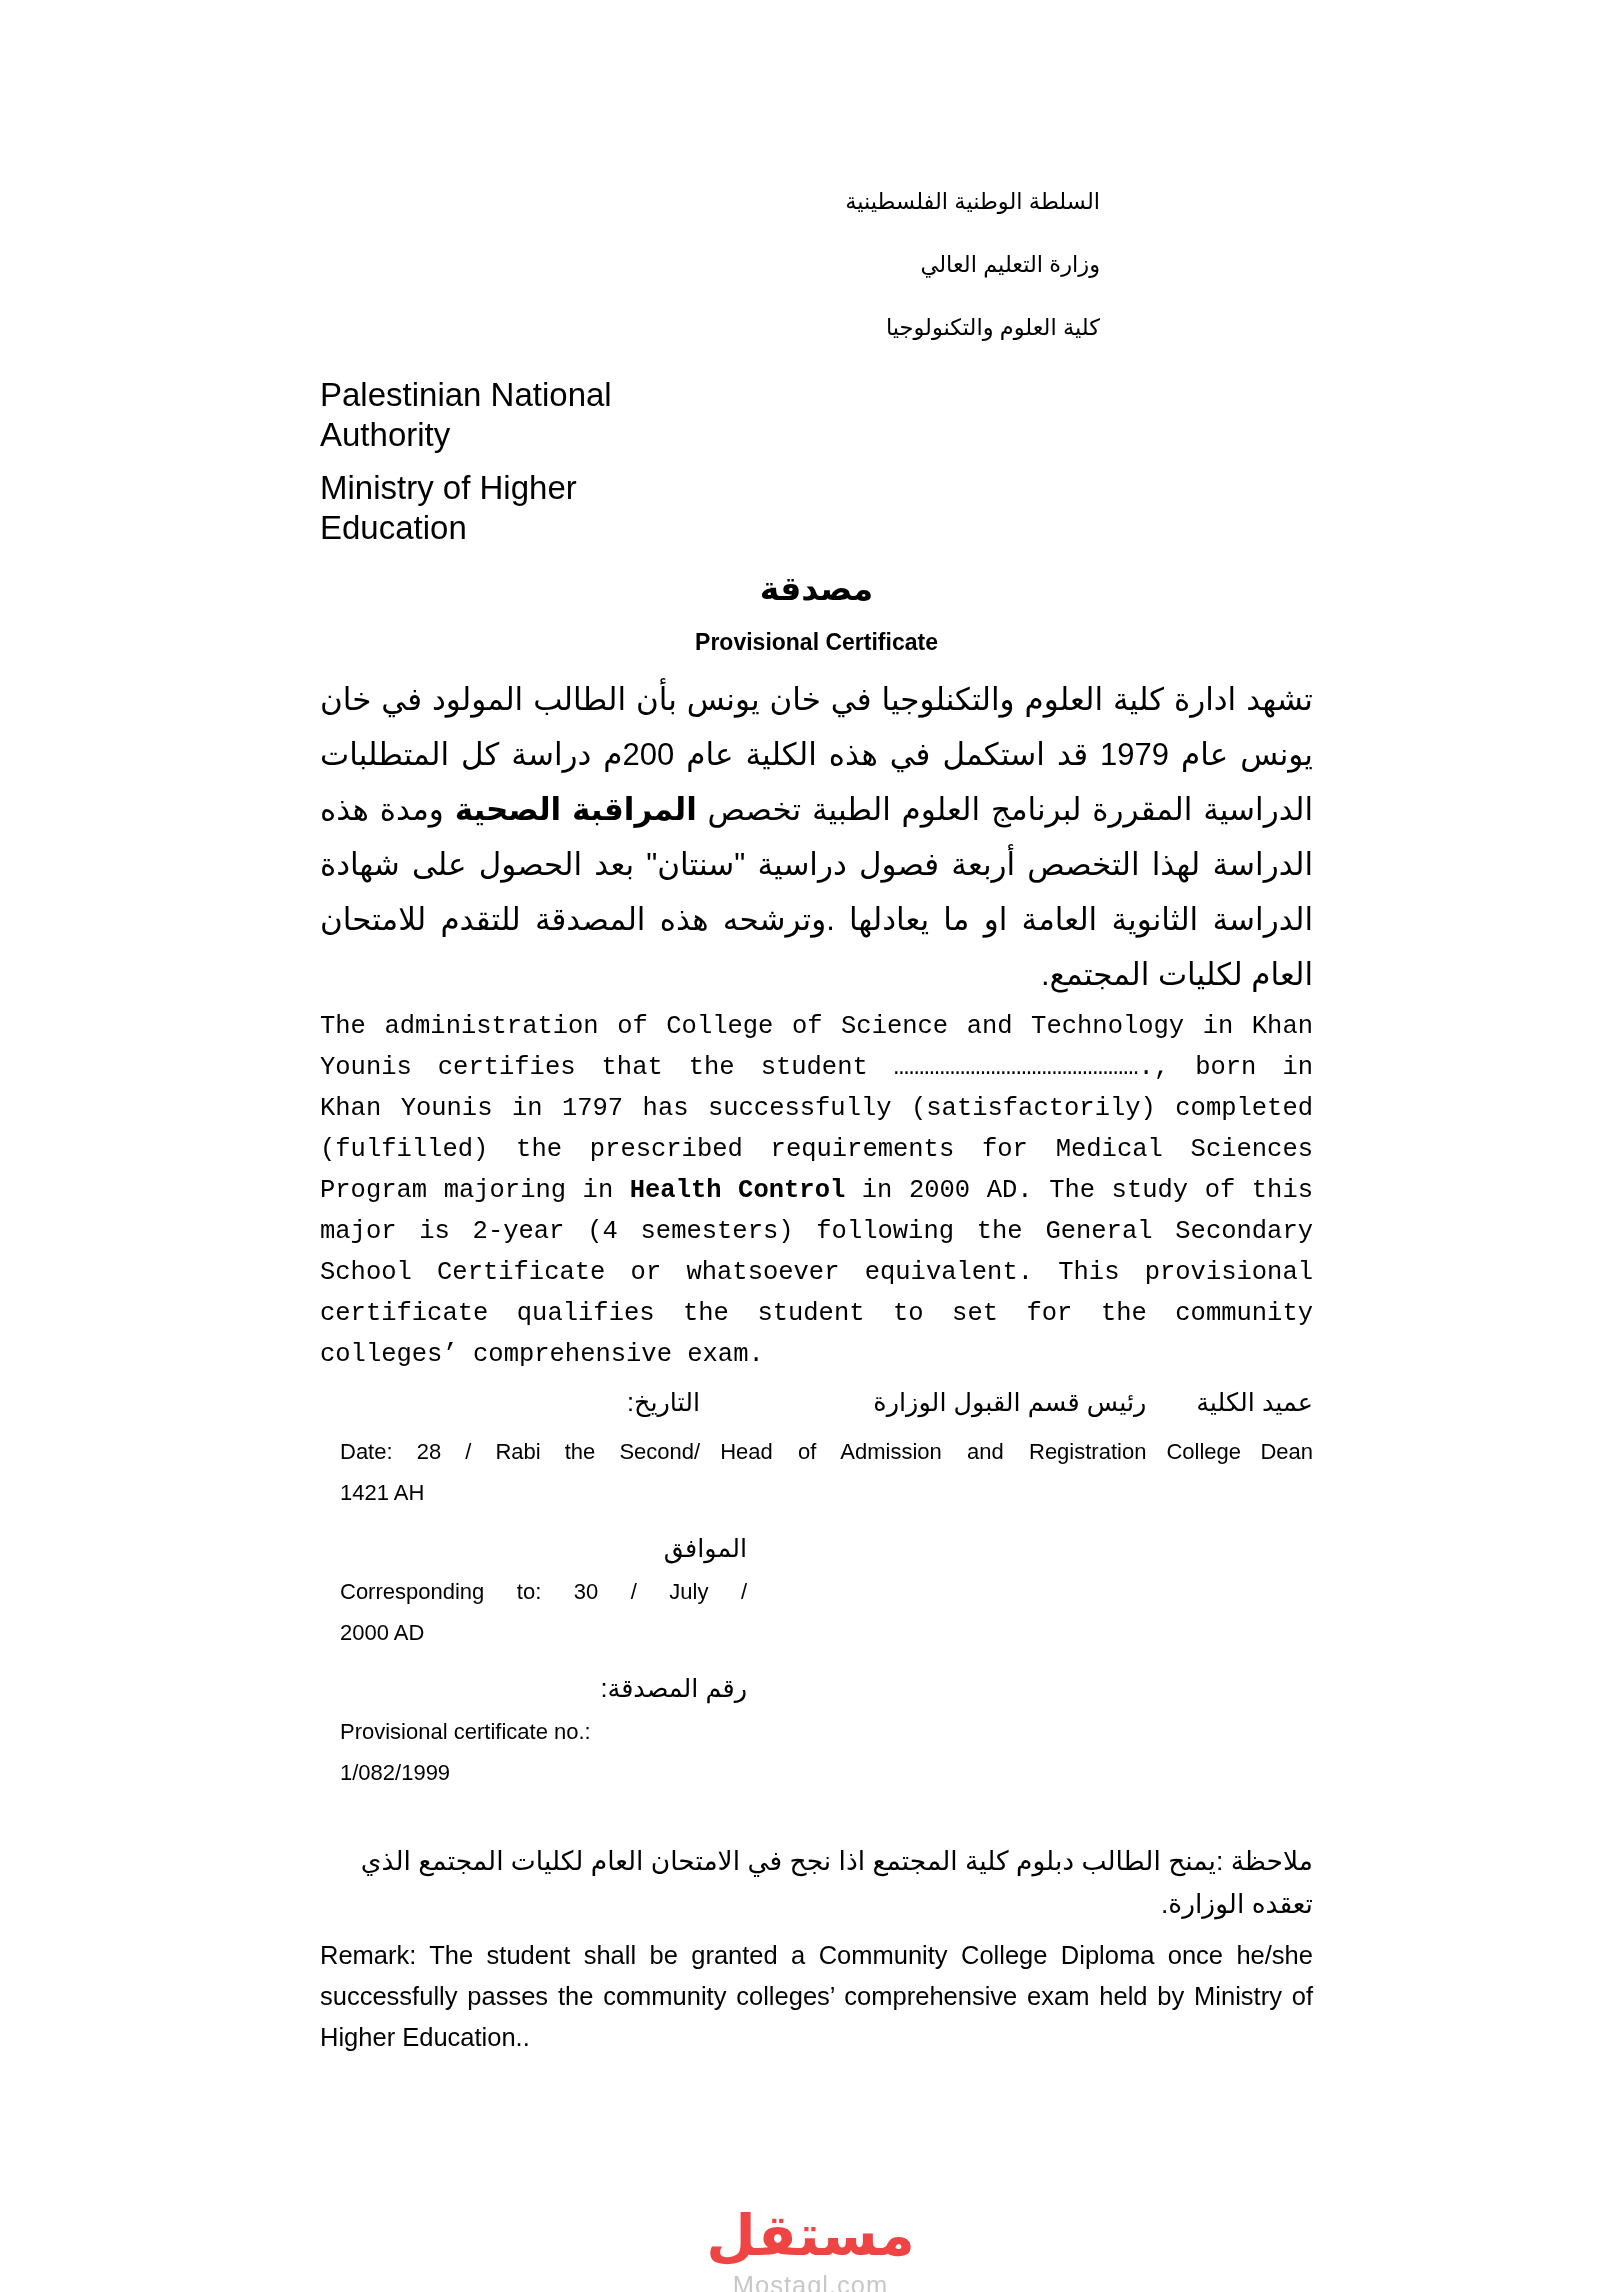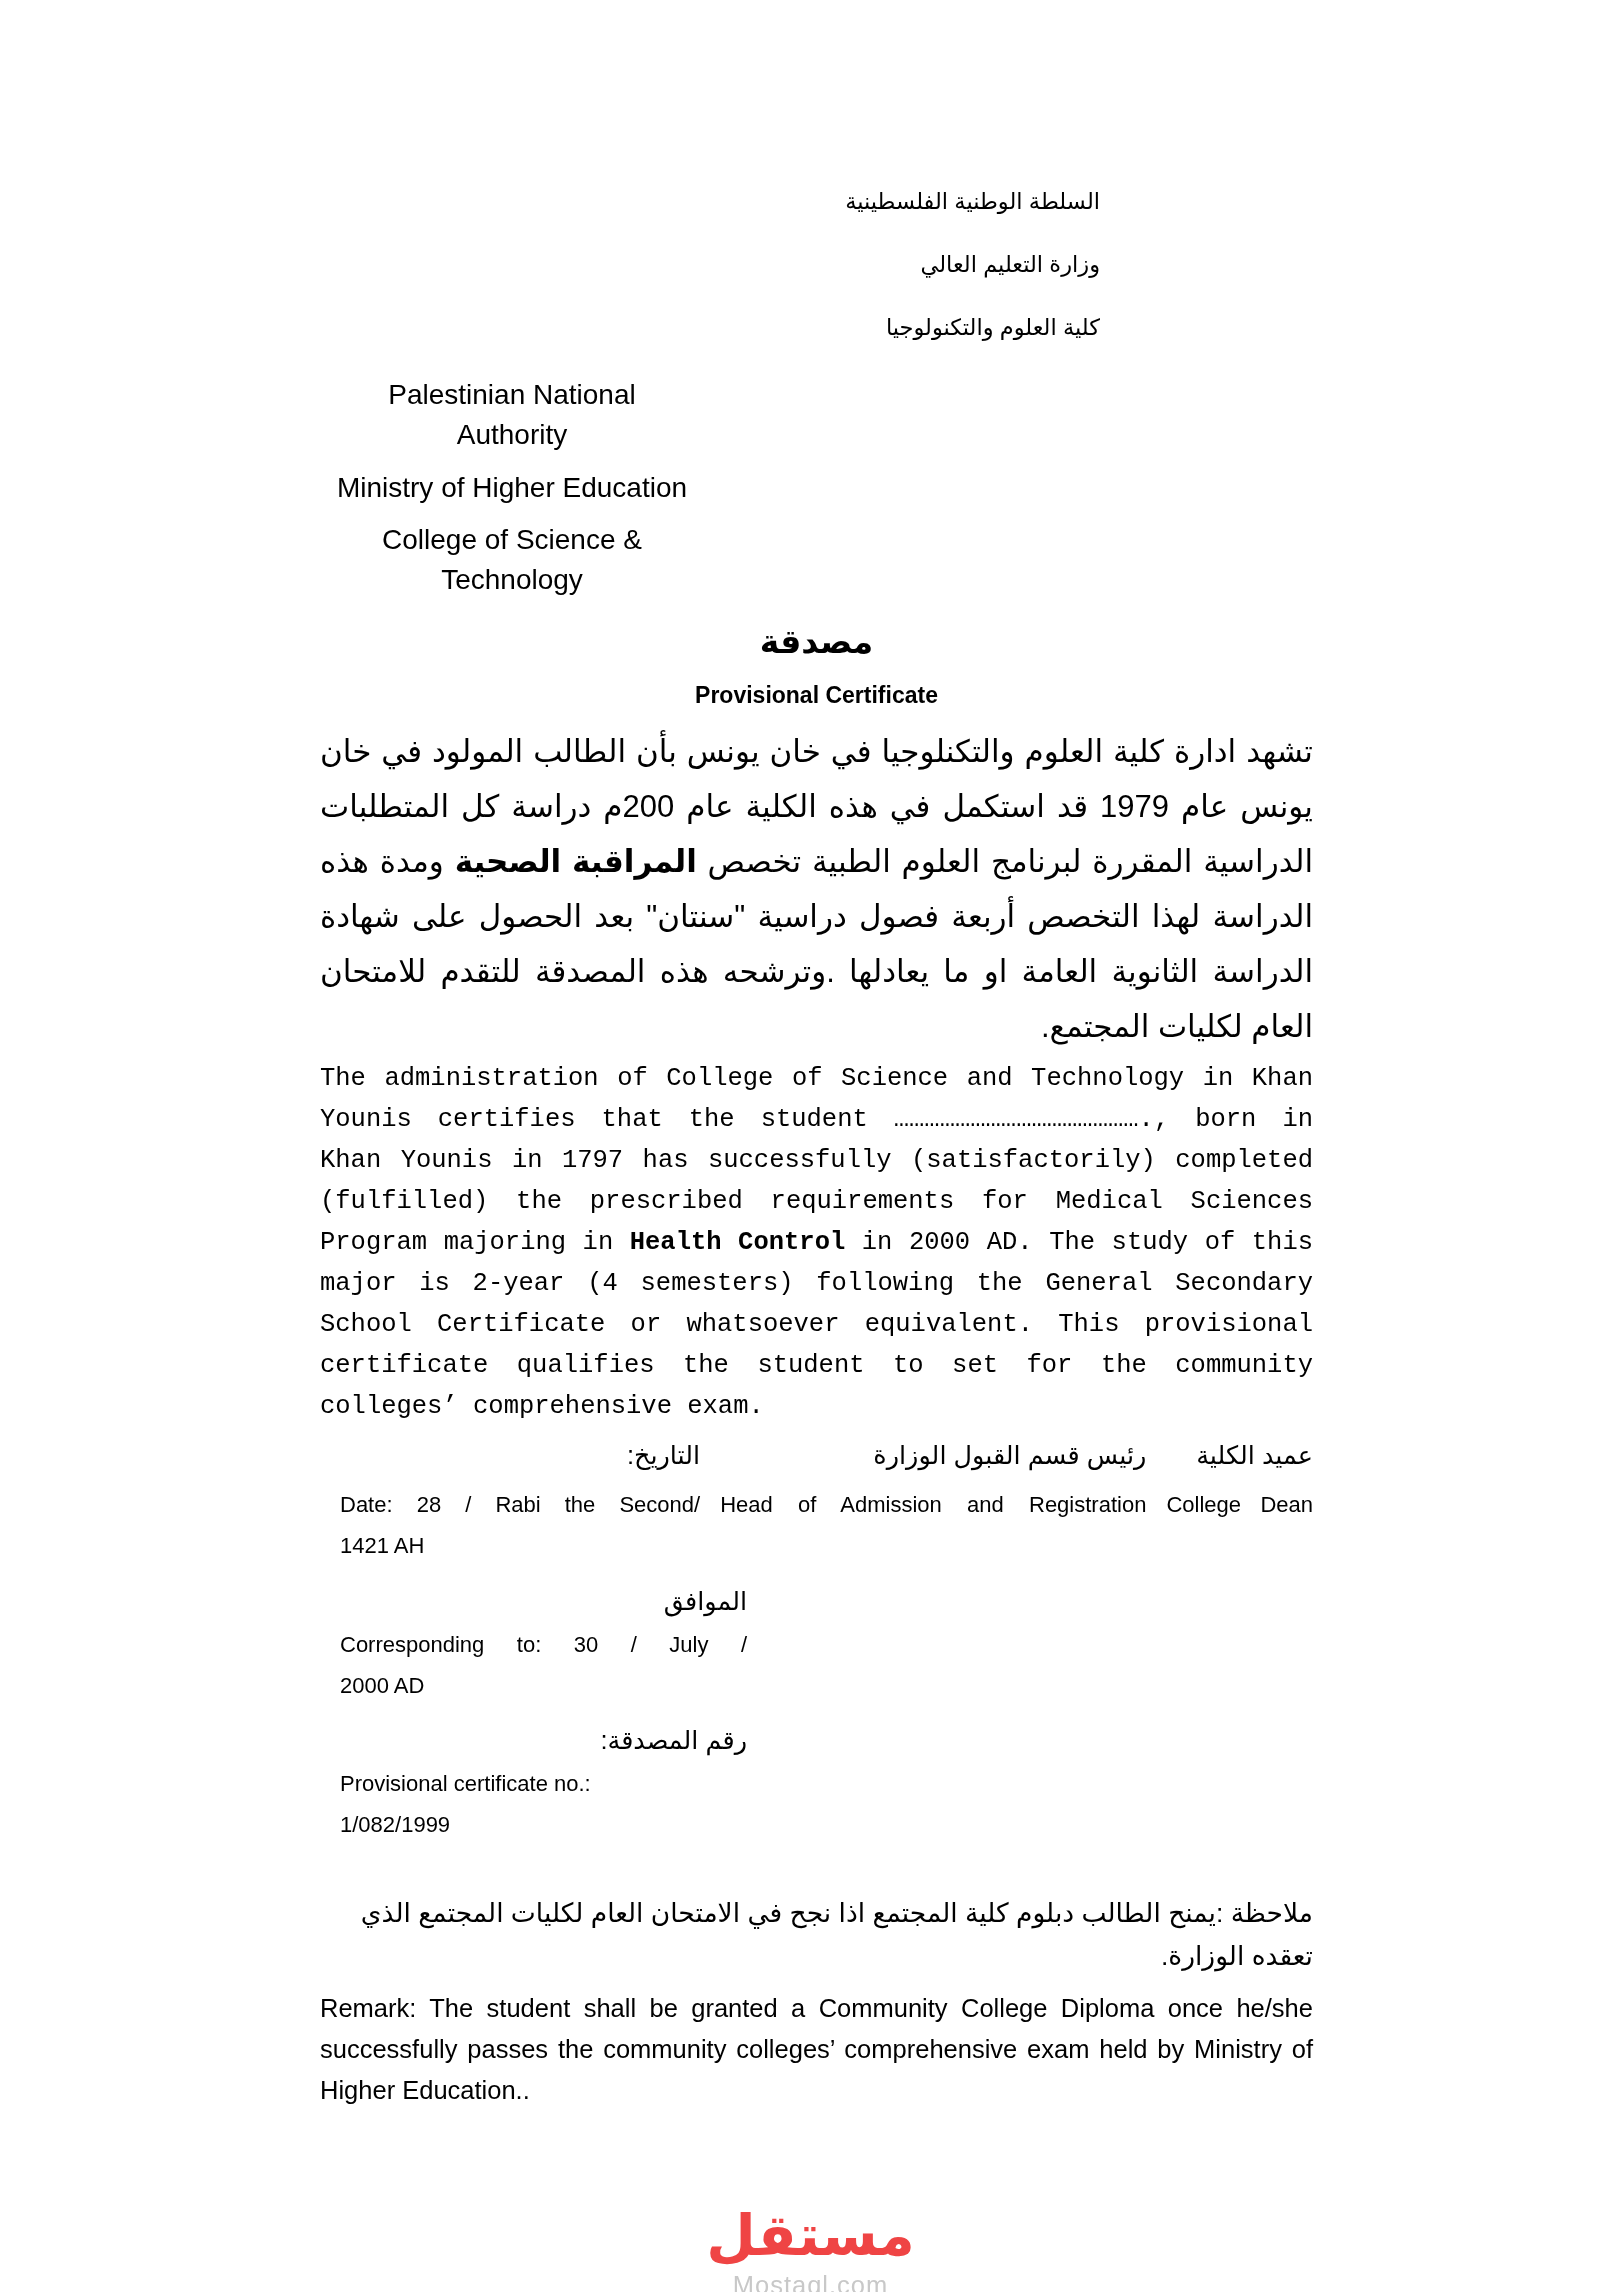--- a/index.html
+++ b/index.html
@@ -22,22 +22,21 @@
     direction: rtl;
     text-align: right;
     padding-left: 0;
     padding-right: 213px;
     font-size: 22.5px;
   }
   .ar-letterhead .line { line-height: 31px; margin-bottom: 32px; }
 
   .en-letterhead {
     width: 384px;
-    text-align: center;
-    font-size: 28px;
+    font-size: 33px;
     margin-top: 24px;
   }
   .en-letterhead .group { margin-bottom: 12.7px; }
   .en-letterhead .line { line-height: 40px; }
 
   
   .title-ar {
     direction: rtl;
     text-align: center;
     font-weight: bold;
@@ -143,24 +142,20 @@
   </div>
 
   <div class="en-letterhead">
     <div class="group">
       <div class="line">Palestinian National</div>
       <div class="line">Authority</div>
     </div>
     <div class="group">
       <div class="line">Ministry of Higher Education</div>
     </div>
-    <div class="group">
-      <div class="line">College of Science &amp;</div>
-      <div class="line">Technology</div>
-    </div>
   </div>
 
   <div class="title-ar">مصدقة</div>
   <div class="title-en">Provisional Certificate</div>
 
   <div class="body-ar"><span>تشهد ادارة كلية العلوم والتكنلوجيا في خان يونس بأن الطالب المولود في خان يونس عام 1979 قد استكمل في هذه الكلية عام 200م دراسة كل المتطلبات الدراسية المقررة لبرنامج العلوم الطبية تخصص </span><span class="b">المراقبة الصحية</span><span> ومدة هذه الدراسة لهذا التخصص أربعة فصول دراسية "سنتان" بعد الحصول على شهادة الدراسة الثانوية العامة او ما يعادلها .وترشحه هذه المصدقة للتقدم للامتحان العام لكليات المجتمع.</span></div>
 
   <div class="body-en"><span>The administration of College of Science and Technology in Khan Younis certifies that the student …………………………………………., born in Khan Younis in 1797 has successfully (satisfactorily) completed (fulfilled) the prescribed requirements for Medical Sciences Program majoring in </span><span class="b">Health Control</span><span> in 2000 AD. The study of this major is 2-year (4 semesters) following the General Secondary School Certificate or whatsoever equivalent. This provisional certificate qualifies the student to set for the community colleges’ comprehensive exam.</span></div>
 
   <div class="sig-row">

